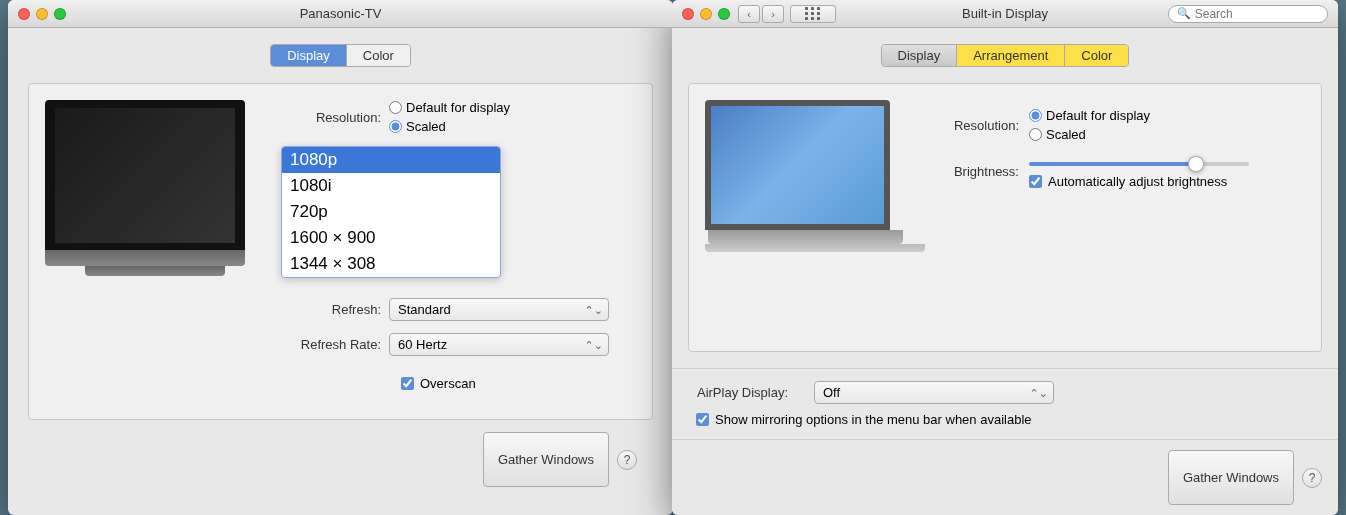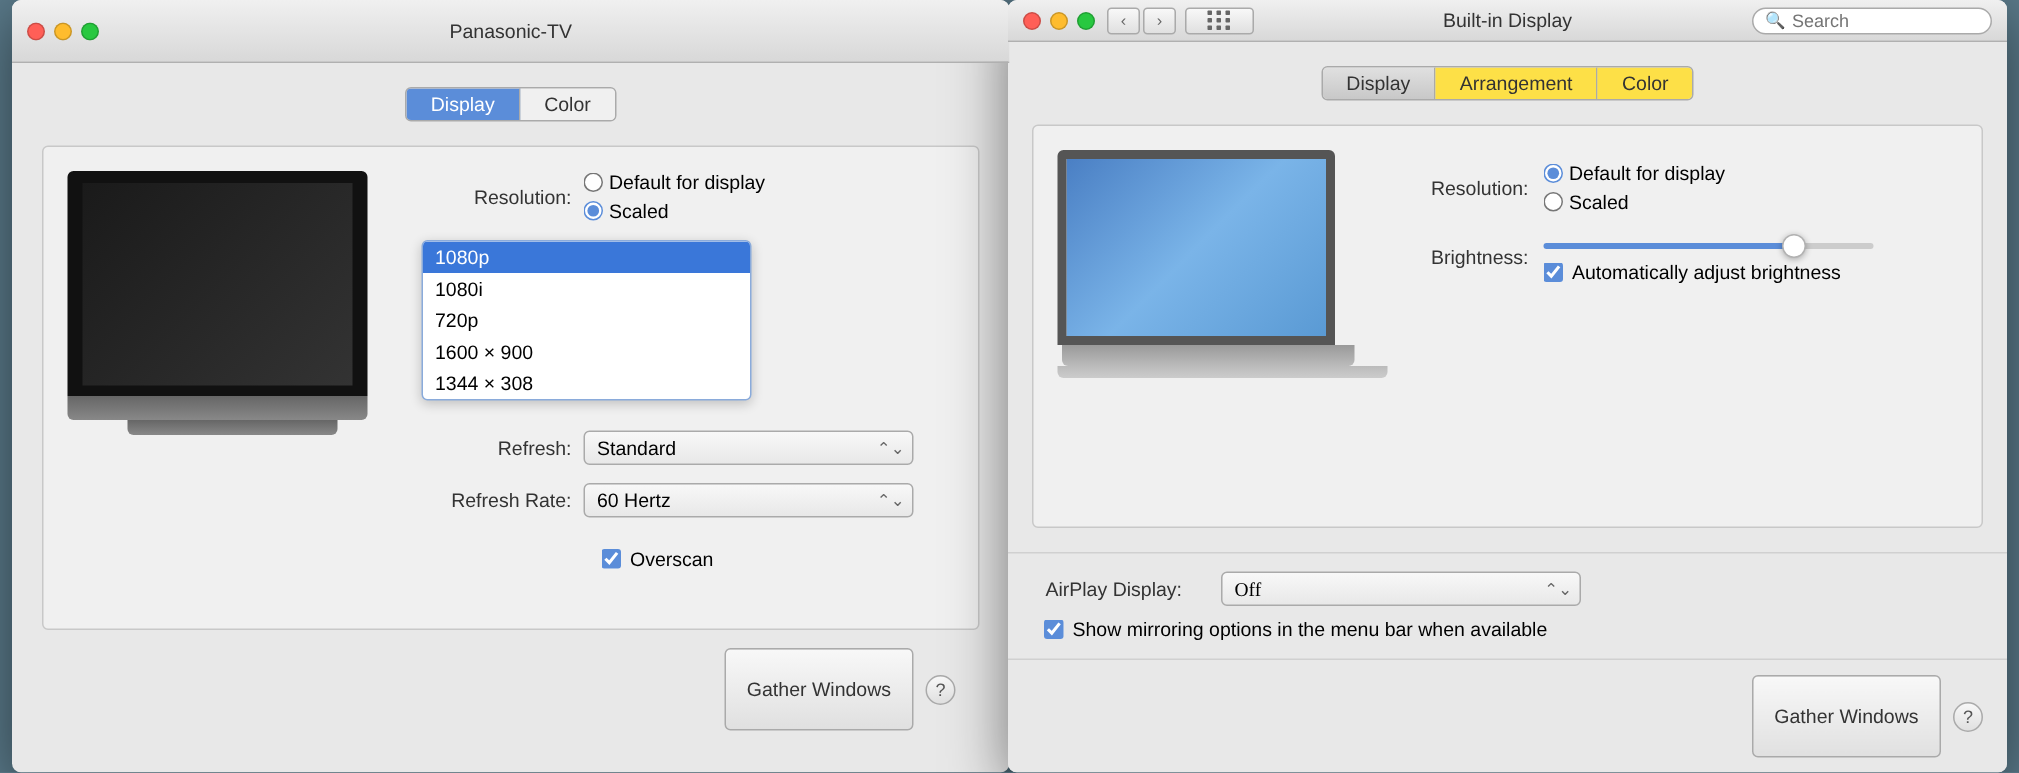--- a/index.html
+++ b/index.html
@@ -25,21 +25,21 @@
       flex-direction: column;
     }
 
     .window-titlebar {
       background: linear-gradient(to bottom, #f0f0f0, #d8d8d8);
       border-bottom: 1px solid #b0b0b0;
       padding: 6px 10px;
       display: flex;
       align-items: center;
       position: relative;
-      height: 42px;
+      height: 28px;
     }
 
     .window-title {
       position: absolute;
       left: 50%;
       transform: translateX(-50%);
       font-size: 13px;
       font-weight: 500;
       color: #333;
     }
@@ -210,21 +210,21 @@
       border: 1px solid #8aabdb;
       border-radius: 4px;
       background: white;
       width: 220px;
       box-shadow: 0 2px 8px rgba(0,0,0,0.2);
       overflow: hidden;
     }
 
     .listbox-item {
       padding: 3px 8px;
-      font-size: 13px;
+      font-size: 17px;
       cursor: pointer;
     }
 
     .listbox-item.selected {
       background: #3a77d9;
       color: white;
     }
 
     
     .select-wrapper {
@@ -553,21 +553,20 @@
 
     .airplay-select {
       appearance: none;
       background: linear-gradient(to bottom, #f8f8f8, #e8e8e8);
       border: 1px solid #aaa;
       border-radius: 4px;
       padding: 3px 24px 3px 8px;
       font-size: 13px;
       width: 240px;
       cursor: pointer;
-      font-family: Liberation Serif, serif;
     }
 
     .mirror-row {
       display: flex;
       align-items: center;
       gap: 6px;
       margin-left: 8px;
     }
 
     .right-bottom-bar {

